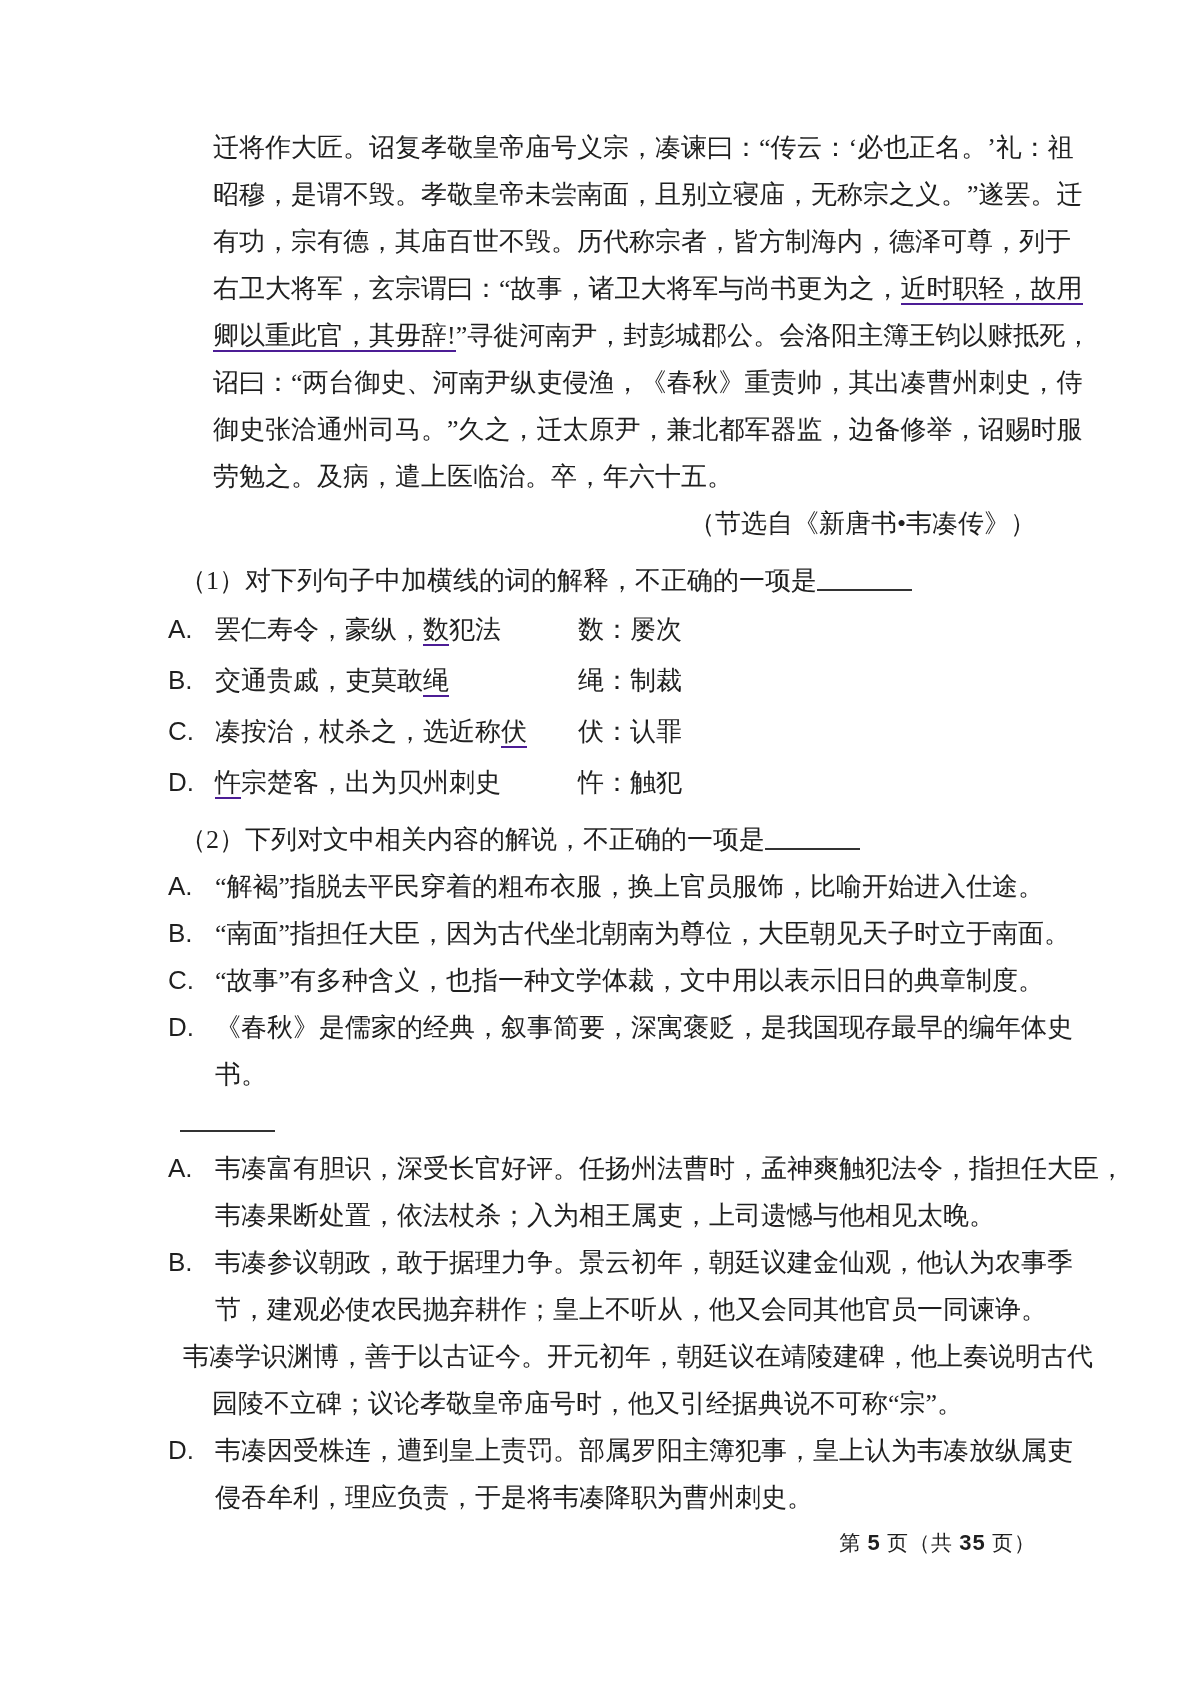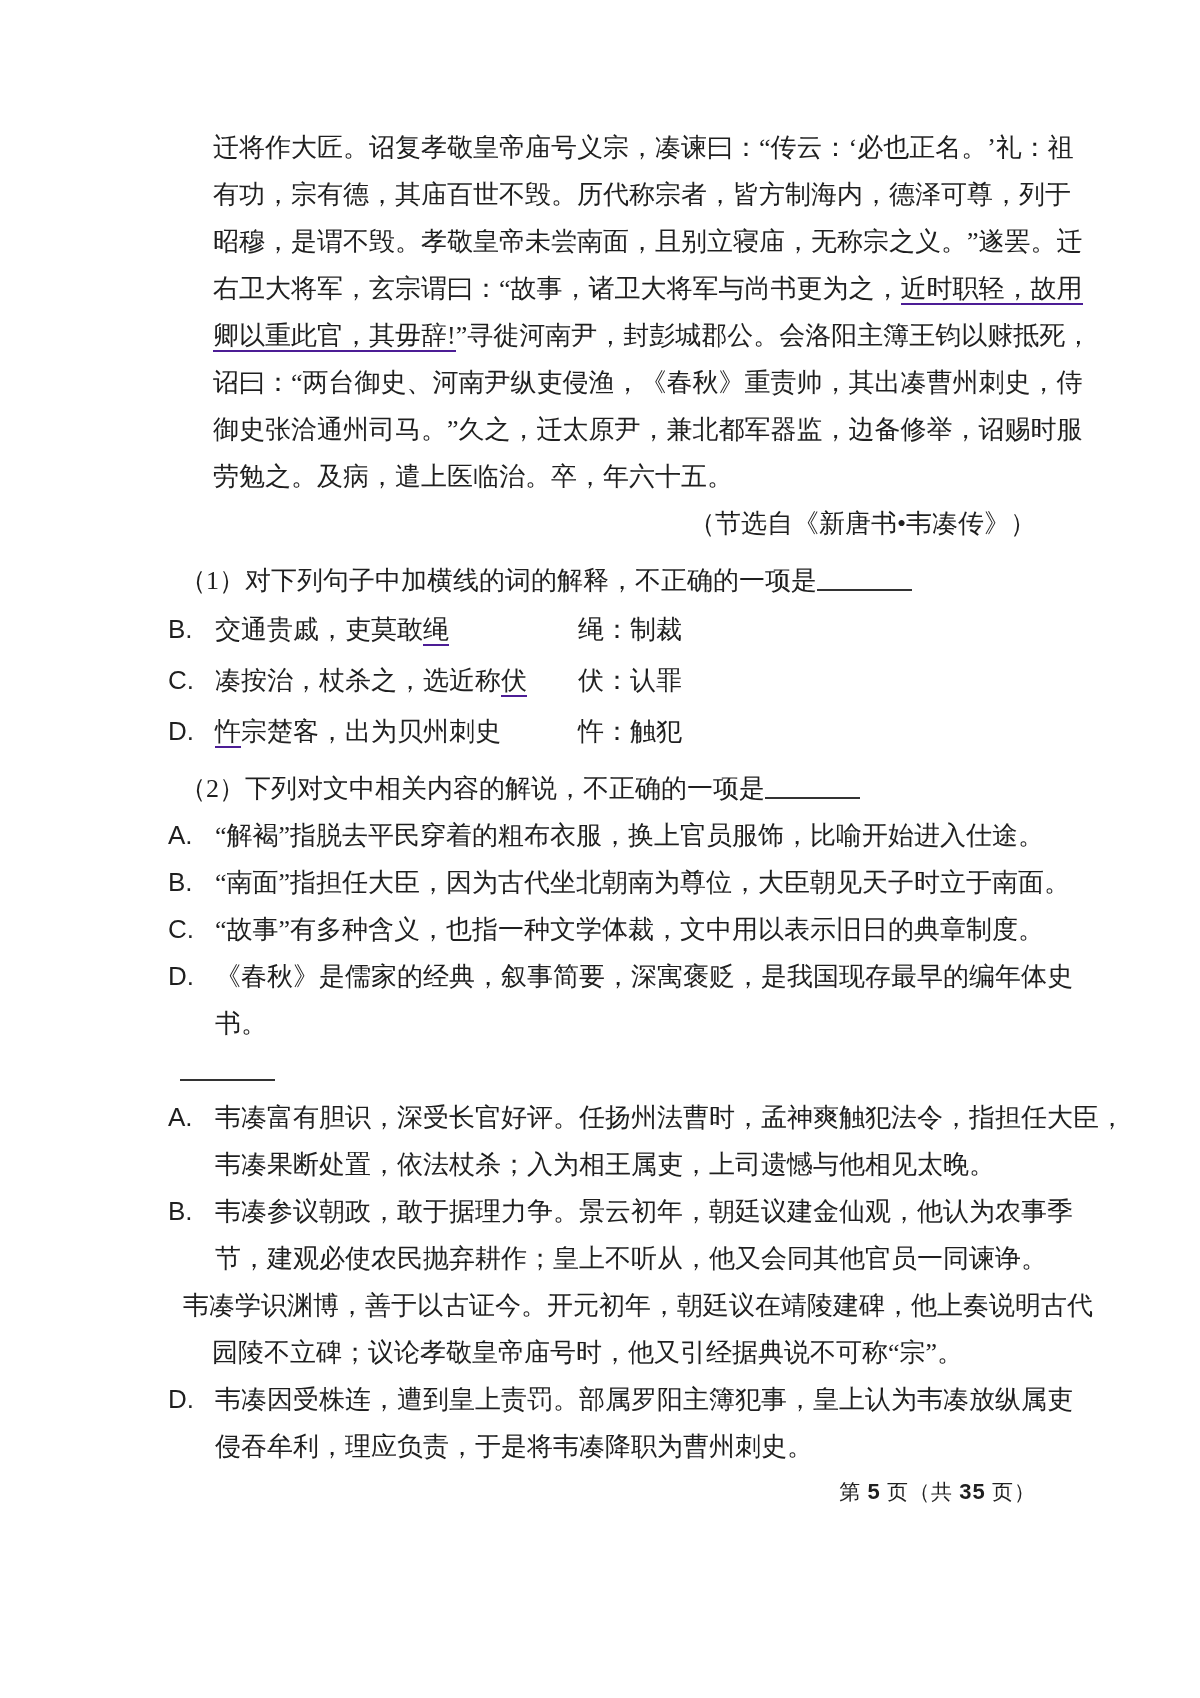--- a/index.html
+++ b/index.html
@@ -71,33 +71,37 @@
   .footer b { font-family:"Liberation Sans","DejaVu Sans",sans-serif; font-size:22px; }
 </style>
 </head>
 <body>
 
 <div class="page">
   <div class="content">
 
     <div class="passage">
       <div class="pline just"><span>迁将作大匠。诏复孝敬皇帝庙号义宗，凑谏曰：“传云：‘必也正名。’礼：祖</span></div>
+      <div class="pline just"><span>昭穆，是谓不毁。孝敬皇帝未尝南面，且别立寝庙，无称宗之义。”遂罢。迁</span></div>
       <div class="pline just"><span>有功，宗有德，其庙百世不毁。历代称宗者，皆方制海内，德泽可尊，列于</span></div>
-      <div class="pline just"><span>昭穆，是谓不毁。孝敬皇帝未尝南面，且别立寝庙，无称宗之义。”遂罢。迁</span></div>
       <div class="pline just"><span>右卫大将军，玄宗谓曰：“故事，诸卫大将军与尚书更为之，</span><span class="ul">近时职轻，故用</span></div>
       <div class="pline just"><span class="ul">卿以重此官，其毋辞!</span><span>”寻徙河南尹，封彭城郡公。会洛阳主簿王钧以赇抵死，</span></div>
       <div class="pline just"><span>诏曰：“两台御史、河南尹纵吏侵渔，《春秋》重责帅，其出凑曹州刺史，侍</span></div>
       <div class="pline just"><span>御史张洽通州司马。”久之，迁太原尹，兼北都军器监，边备修举，诏赐时服</span></div>
       <div class="pline"><span>劳勉之。及病，遣上医临治。卒，年六十五。</span></div>
     </div>
 
     <div class="attribution">（节选自《新唐书•韦凑传》）</div>
 
     <div class="qheader mt10"><span>（1）对下列句子中加横线的词的解释，不正确的一项是</span><span class="blank"></span></div>
 
+    <div class="q1row">
+      <span class="lab">A.</span><span>罢仁寿令，豪纵，</span><span class="ul">数</span><span>犯法</span>
+      <span class="expl">数：屡次</span>
+    </div>
     <div class="q1row">
       <span class="lab">B.</span><span>交通贵戚，吏莫敢</span><span class="ul">绳</span><span></span>
       <span class="expl">绳：制裁</span>
     </div>
     <div class="q1row">
       <span class="lab">C.</span><span>凑按治，杖杀之，选近称</span><span class="ul">伏</span><span></span>
       <span class="expl">伏：认罪</span>
     </div>
     <div class="q1row">
       <span class="lab">D.</span><span></span><span class="ul">忤</span><span>宗楚客，出为贝州刺史</span>

